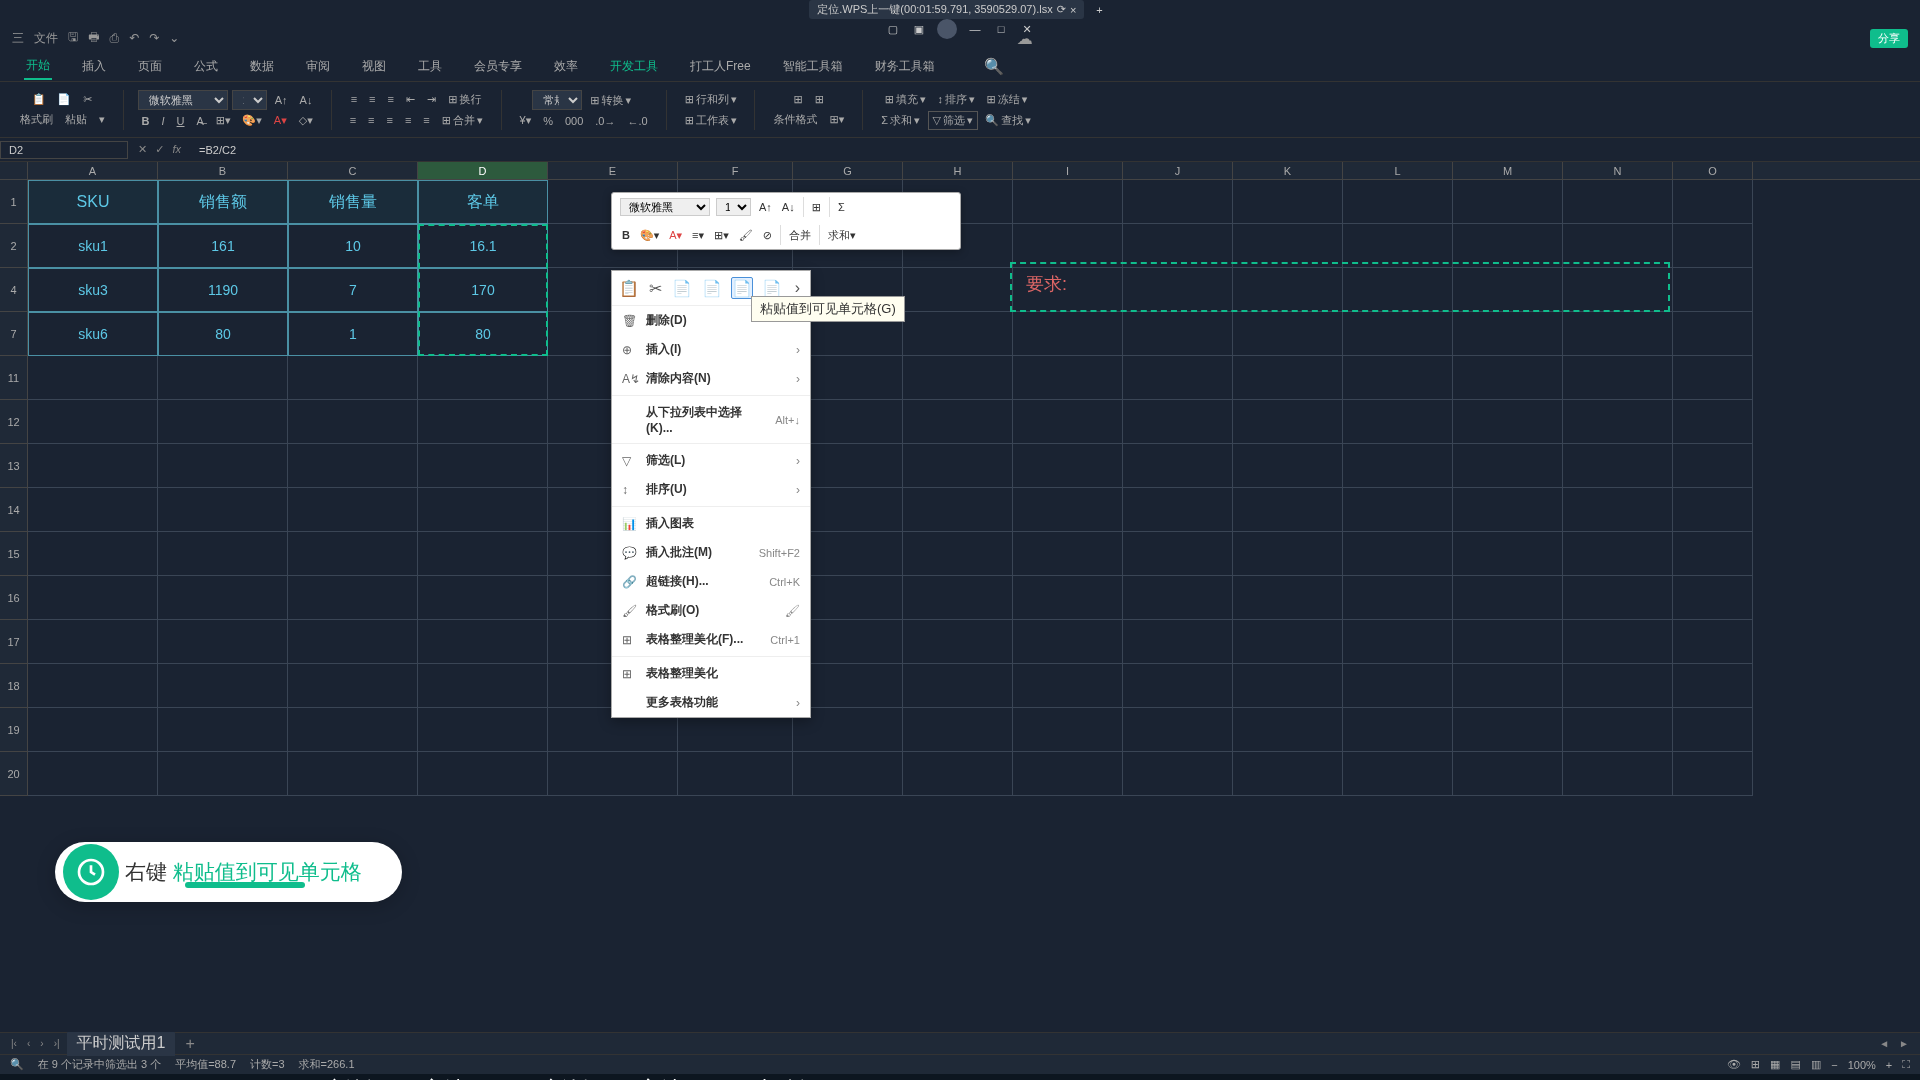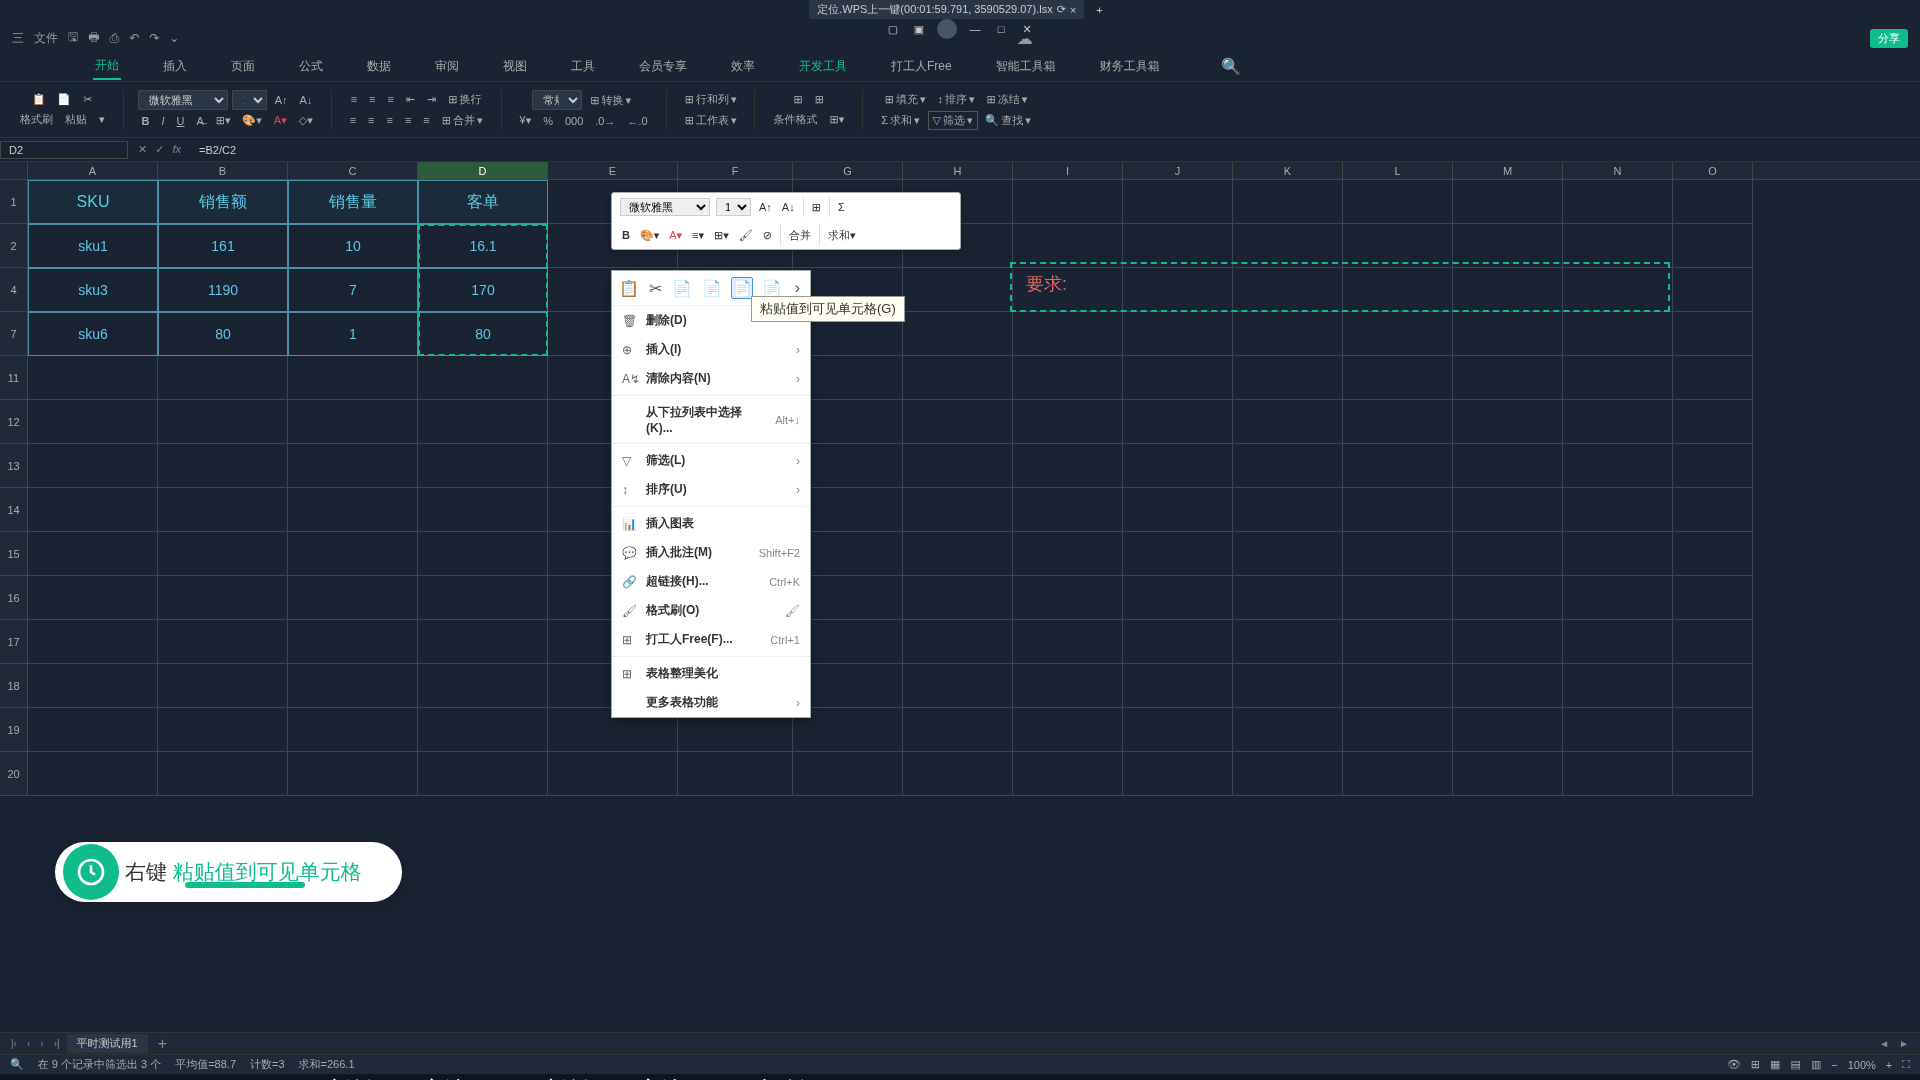--- a/index.html
+++ b/index.html
@@ -13,21 +13,21 @@
 .win-controls { display: flex; gap: 10px; align-items: center; }
 .win-btn { width: 16px; height: 16px; display: flex; align-items: center; justify-content: center; cursor: pointer; }
 .avatar { width: 20px; height: 20px; border-radius: 50%; background: #4a5568; }
 
 
 .qat { height: 28px; background: #1a2332; display: flex; align-items: center; padding: 0 12px; gap: 10px; color: #999; }
 .qat-item { cursor: pointer; font-size: 12px; }
 .share-btn { margin-left: auto; background: #0fbd8c; color: #fff; padding: 2px 8px; border-radius: 3px; font-size: 11px; }
 
 
-.ribbon-tabs { height: 30px; background: #1a2332; display: flex; align-items: center; padding: 0 93px; gap: 40px; border-bottom: 1px solid #333; }
+.ribbon-tabs { height: 30px; background: #1a2332; display: flex; align-items: center; padding: 0 24px; gap: 28px; border-bottom: 1px solid #333; }
 .ribbon-tab { color: #aaa; font-size: 12px; cursor: pointer; padding: 4px 2px; }
 .ribbon-tab.active { color: #0fbd8c; border-bottom: 2px solid #0fbd8c; }
 .ribbon-tab.accent { color: #0fbd8c; }
 .ribbon-search { margin-left: 20px; }
 
 
 .ribbon { height: 56px; background: #1a2332; display: flex; align-items: center; padding: 0 12px; gap: 6px; border-bottom: 1px solid #333; }
 .ribbon-group { display: flex; flex-direction: column; align-items: center; gap: 2px; padding: 0 4px; }
 .ribbon-row { display: flex; gap: 4px; align-items: center; }
 .ribbon-btn { color: #aaa; font-size: 11px; cursor: pointer; padding: 2px 4px; display: flex; align-items: center; gap: 2px; }
@@ -86,21 +86,21 @@
 
 .tip-bubble { position: absolute; background: #fff; border-radius: 50px; padding: 16px 40px 16px 70px; display: flex; align-items: center; box-shadow: 0 4px 20px rgba(0,0,0,0.2); }
 .tip-clock { position: absolute; left: 8px; width: 56px; height: 56px; border-radius: 50%; background: #0fbd8c; display: flex; align-items: center; justify-content: center; }
 .tip-text { font-size: 21px; color: #333; }
 .tip-text .accent { color: #0fbd8c; }
 .tip-underline { position: absolute; bottom: 14px; left: 130px; width: 120px; height: 6px; background: #0fbd8c; border-radius: 3px; }
 
 
 .sheet-tabs { height: 22px; background: #1f2937; display: flex; align-items: center; padding: 0 8px; gap: 4px; border-top: 1px solid #333; }
 .sheet-nav { color: #888; font-size: 10px; cursor: pointer; padding: 0 3px; }
-.sheet-tab { background: #2a3545; color: #ccc; font-size: 11px; padding: 2px 10px; border-radius: 2px 2px 0 0; }
+.sheet-tab { background: #2a3545; color: #ccc; font-size: 16px; padding: 2px 10px; border-radius: 2px 2px 0 0; }
 .sheet-add { color: #888; cursor: pointer; padding: 0 6px; }
 
 
 .status-bar { height: 20px; background: #1f2937; display: flex; align-items: center; padding: 0 10px; gap: 14px; color: #aaa; font-size: 11px; border-top: 1px solid #333; }
 .status-right { margin-left: auto; display: flex; align-items: center; gap: 10px; }
 
 
 .banner { height: 32px; background: #0d1620; display: flex; align-items: center; color: #fff; font-size: 22px; padding: 0 20px; }
 .banner-seg { padding: 0 30px; }
 .banner-sep { color: #888; }
@@ -645,21 +645,21 @@
         <span class="ctx-label">超链接(H)...</span>
         <span class="ctx-short">Ctrl+K</span>
       </div>
     <div class="ctx-item">
         <span class="ctx-icon">🖌</span>
         <span class="ctx-label">格式刷(O)</span>
         <span class="ctx-arrow">🖌</span>
       </div>
     <div class="ctx-item">
         <span class="ctx-icon">⊞</span>
-        <span class="ctx-label">打工人Free(F)...</span>
+        <span class="ctx-label">表格整理美化(F)...</span>
         <span class="ctx-short">Ctrl+1</span>
       </div>
     <div class="ctx-sep"></div>
     <div class="ctx-item">
         <span class="ctx-icon">⊞</span>
         <span class="ctx-label">表格整理美化</span>
       </div>
     <div class="ctx-item">
         <span class="ctx-icon"></span>
         <span class="ctx-label">更多表格功能</span>

